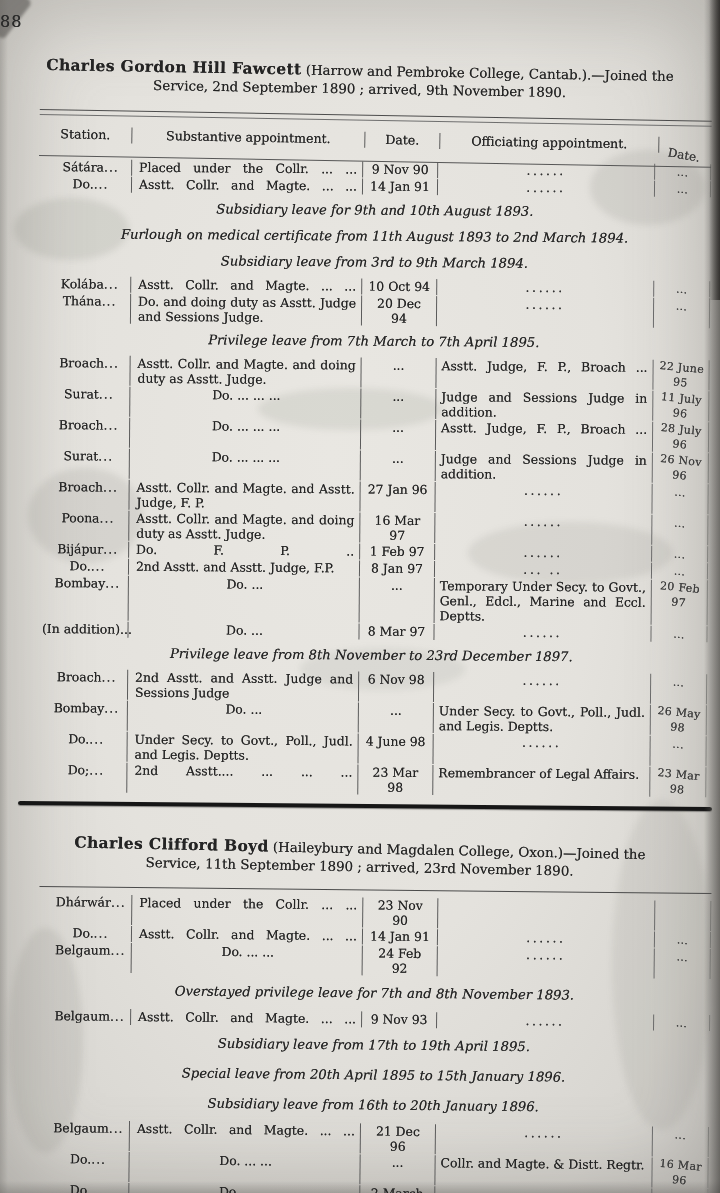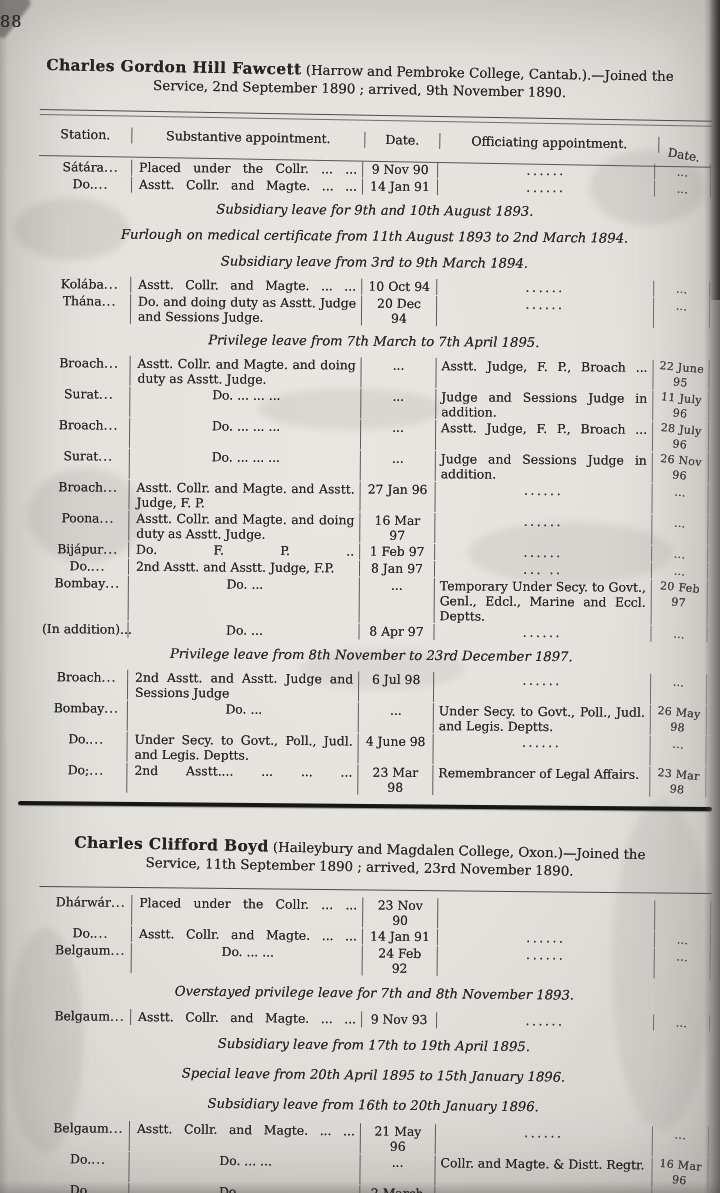--- a/index.html
+++ b/index.html
@@ -237,34 +237,34 @@
                 <div class="c2">...</div>
                 <div class="c3 a-justify">Temporary Under Secy. to Govt., Genl., Edcl., Marine and Eccl. Deptts.</div>
                 <div class="c4"><span>20 Feb 97</span></div>
               </div>
               <div class="trow">
                 <div class="c0">
                   <span>(In addition)...</span>
                   <span class="dots"></span>
                 </div>
                 <div class="c1 a-center">Do. ...</div>
-                <div class="c2">8 Apr 97</div>
+                <div class="c2">8 Mar 97</div>
                 <div class="c3 a-dots">......</div>
                 <div class="c4"><span>...</span></div>
               </div>
             </div>
             <div class="note">Privilege leave from 8th November to 23rd December 1897.</div>
             <div class="rowgroup">
               <div class="trow">
                 <div class="c0">
                   <span>Broach</span>
                   <span class="dots">...</span>
                 </div>
                 <div class="c1 a-justify">2nd Asstt. and Asstt. Judge and Sessions Judge</div>
-                <div class="c2">6 Jul 98</div>
+                <div class="c2">6 Nov 98</div>
                 <div class="c3 a-dots">......</div>
                 <div class="c4"><span>...</span></div>
               </div>
               <div class="trow">
                 <div class="c0">
                   <span>Bombay</span>
                   <span class="dots">...</span>
                 </div>
                 <div class="c1 a-center">Do. ...</div>
                 <div class="c2">...</div>
@@ -350,21 +350,21 @@
             <div class="note">Subsidiary leave from 17th to 19th April 1895.</div>
             <div class="note">Special leave from 20th April 1895 to 15th January 1896.</div>
             <div class="note">Subsidiary leave from 16th to 20th January 1896.</div>
             <div class="rowgroup">
               <div class="trow">
                 <div class="c0">
                   <span>Belgaum</span>
                   <span class="dots">...</span>
                 </div>
                 <div class="c1 a-spread">Asstt. Collr. and Magte. ... ...</div>
-                <div class="c2">21 May 96</div>
+                <div class="c2">21 Dec 96</div>
                 <div class="c3 a-dots">......</div>
                 <div class="c4"><span>...</span></div>
               </div>
               <div class="trow">
                 <div class="c0">
                   <span>Do.</span>
                   <span class="dots">...</span>
                 </div>
                 <div class="c1 a-center">Do. ... ...</div>
                 <div class="c2">...</div>

